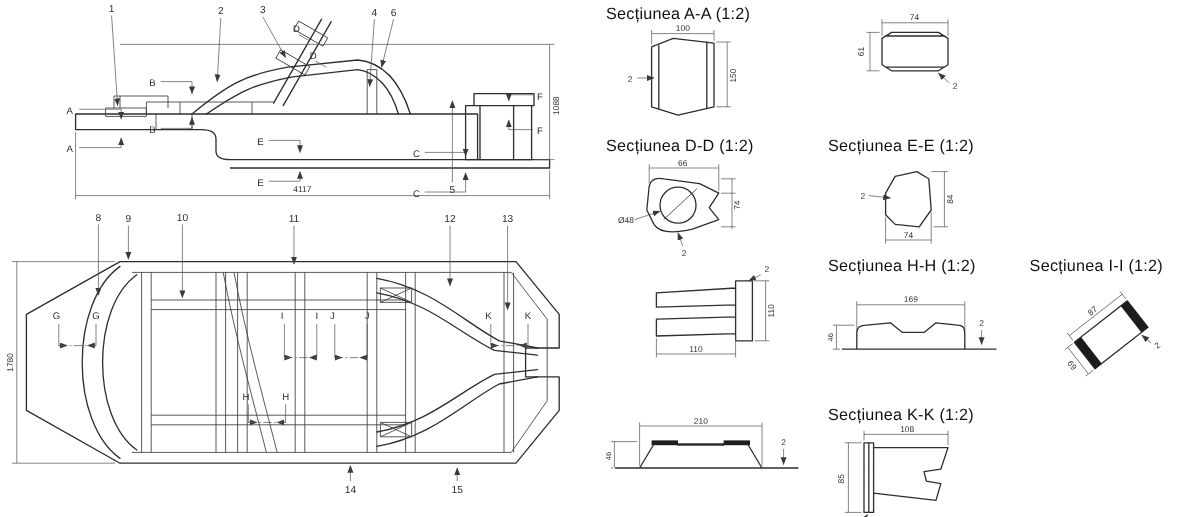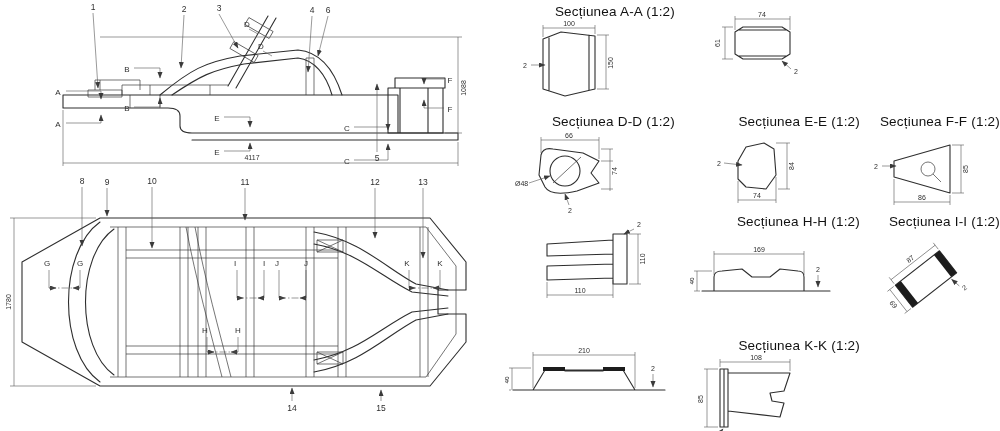--- a/index.html
+++ b/index.html
@@ -1,20 +1,20 @@
 <!DOCTYPE html>
 <html><head>
 <meta charset="utf-8">
 <style>
   *{margin:0;padding:0;box-sizing:border-box}
   html,body{width:1000px;height:431px;background:#fff;overflow:hidden;
     font-family:"Liberation Sans",sans-serif;color:#1a1a1a;position:relative}
   .sheet{position:absolute;inset:0;background:#fff}
   .main-views{position:absolute;left:0;top:0}
-  .section-card{position:absolute;text-align:right}
+  .section-card{position:absolute;text-align:left}
   .section-title{font-size:13.5px;color:#111;white-space:nowrap;letter-spacing:.2px}
   svg{display:block;margin:0 auto}
   .ol{fill:none;stroke:#2e2e2e;stroke-width:1.1;stroke-linejoin:round;stroke-linecap:round}
   .ol2{fill:none;stroke:#3a3a3a;stroke-width:.7;stroke-linejoin:round}
   .diml{fill:none;stroke:#555;stroke-width:.6}
   .cl{stroke-dasharray:7 2 1.5 2}
   .dimt{font-size:7px;fill:#2e2e2e}
   .lbl{font-size:8.5px;fill:#2e2e2e}
   .cut{font-size:8px;fill:#2e2e2e}
   .fillb{fill:#1c1c1c;stroke:none}
@@ -227,34 +227,20 @@
       <path class="ol" d="M48,32 L56,18 L74,14 L84,20 L86,46 L76,60 L56,58 L48,50 Z"></path>
       <path class="diml" marker-end="url(#arw)" d="M34,34 L52,36"></path>
       <text class="dimt" x="29" y="37" text-anchor="middle">2</text>
       <path class="diml" d="M86,14 H100 M88,60 H100 M97,14 V60"></path>
       <text class="dimt" transform="translate(104,37) rotate(-90)" text-anchor="middle">84</text>
       <path class="diml" d="M48,52 V74 M86,48 V74 M48,71 H86"></path>
       <text class="dimt" x="67" y="69" text-anchor="middle">74</text>
     </svg>
   </div>
 
-  <div class="section-card" style="left:858px;top:114px;width:142px">
-    <div class="section-title">Secțiunea F-F (1:2)</div>
-    <svg width="142" height="88" viewBox="0 0 142 88">
-      <path class="ol" d="M36,32 L92,16 V64 L36,48 Z"></path>
-      <circle class="ol2" cx="70" cy="40" r="7"></circle>
-      <path class="ol2" d="M75,45 L83,53"></path>
-      <path class="diml" marker-end="url(#arw)" d="M24,37 H38"></path>
-      <text class="dimt" x="18" y="40" text-anchor="middle">2</text>
-      <path class="diml" d="M94,16 H106 M94,64 H106 M103,16 V64"></path>
-      <text class="dimt" transform="translate(110,40) rotate(-90)" text-anchor="middle">85</text>
-      <path class="diml" d="M36,50 V76 M92,66 V76 M36,73 H92"></path>
-      <text class="dimt" x="64" y="71" text-anchor="middle">86</text>
-    </svg>
-  </div>
 
   <div class="section-card" style="left:505px;top:214px;width:170px">
     <svg width="170" height="100" viewBox="0 0 170 100">
       <path class="ol" d="M42,30 L108,26 L108,40 L42,42 Z M42,52 L108,50 L108,64 L42,66 Z M108,20 H122 V70 H108 Z M108,40 V50"></path>
       <path class="diml" marker-end="url(#arw)" d="M129,15 L119,20"></path>
       <text class="dimt" x="134" y="13" text-anchor="middle">2</text>
       <path class="diml" d="M124,20 H136 M124,70 H136 M133,20 V70"></path>
       <text class="dimt" transform="translate(140,45) rotate(-90)" text-anchor="middle">110</text>
       <path class="diml" d="M42,68 V84 M108,66 V84 M42,81 H108"></path>
       <text class="dimt" x="75" y="79" text-anchor="middle">110</text>

